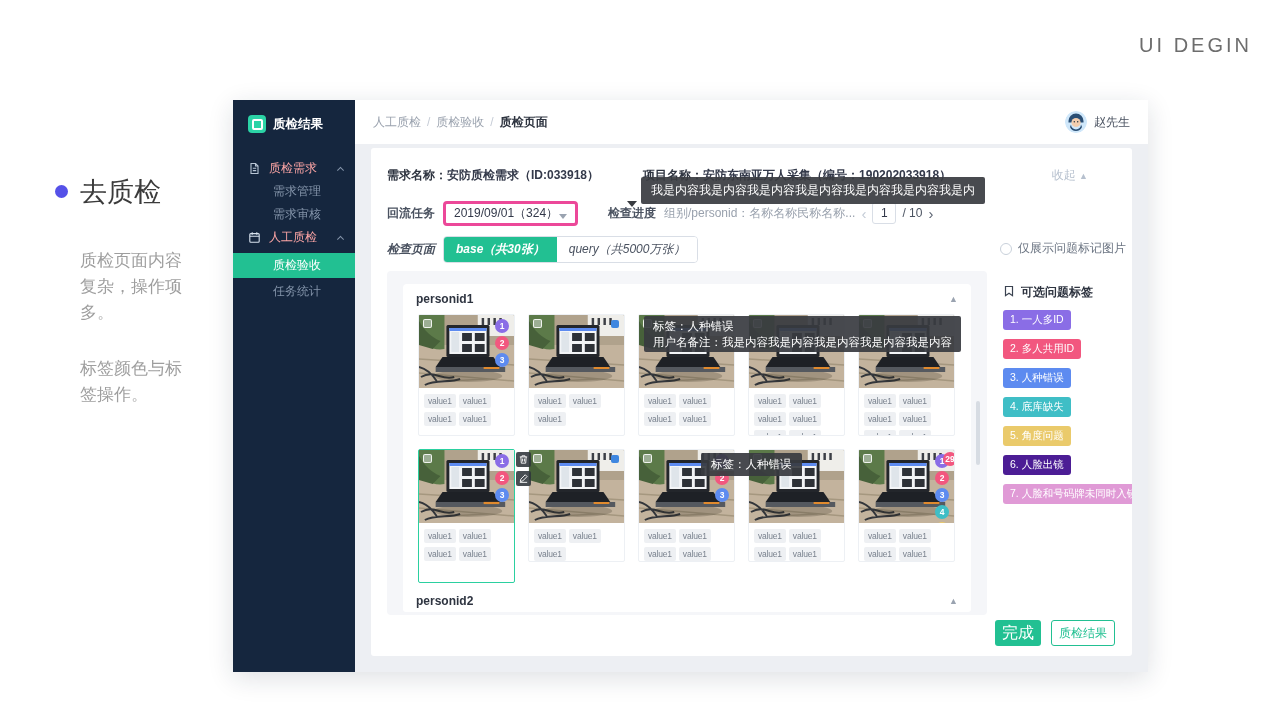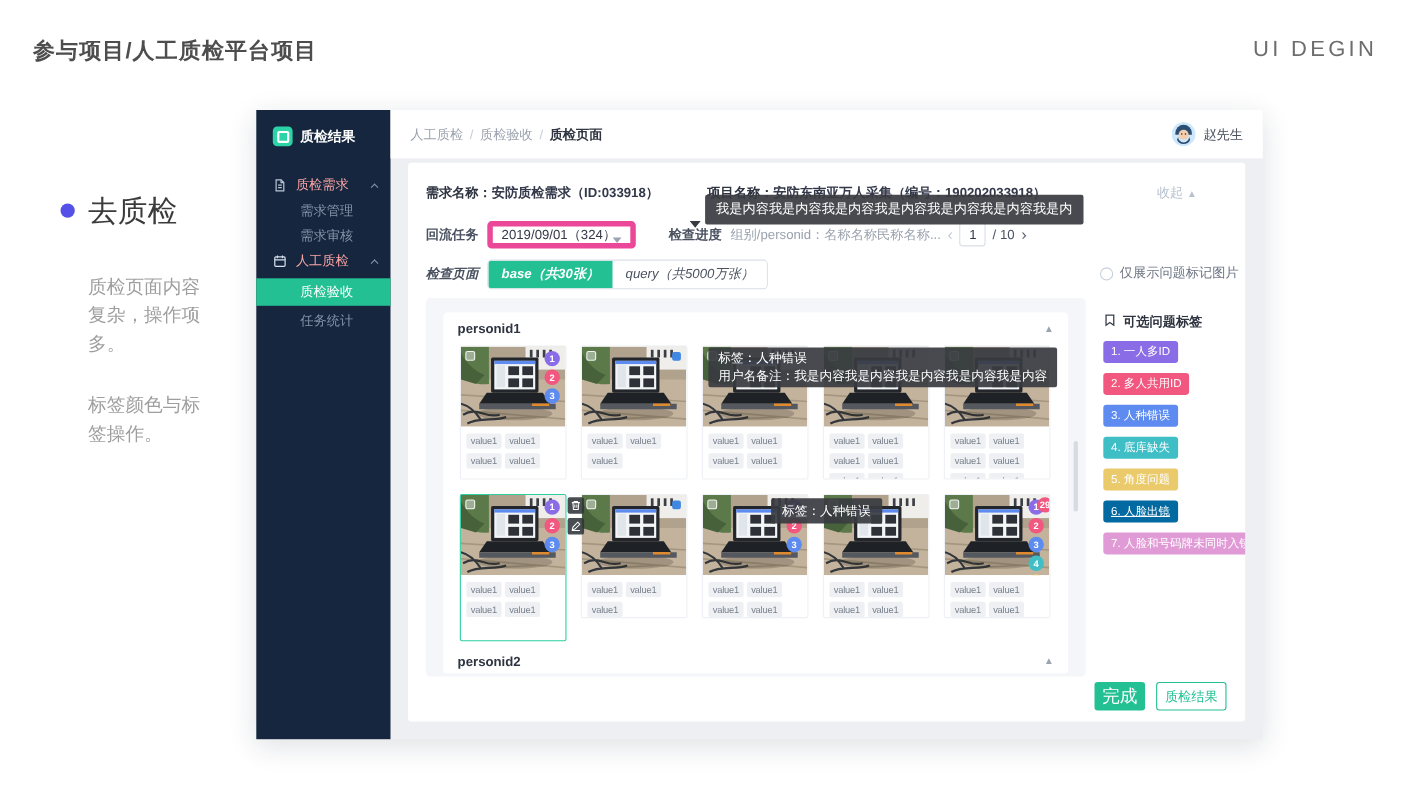--- a/index.html
+++ b/index.html
@@ -42,21 +42,21 @@
 
   .frow1{position:absolute;left:16px;top:19px;display:flex;gap:8px;white-space:nowrap;}
   .flabel{color:#2e3440;font-weight:700;}
   .fvalue{color:#33394a;font-weight:600;}
   .f2{margin-left:36px;}
   .collapse{position:absolute;right:44px;top:19px;color:#b6c0ce;cursor:pointer;}
   .collapse .ar{font-size:9px;}
 
   .frow2{position:absolute;left:16px;top:52px;height:26px;display:flex;align-items:center;white-space:nowrap;}
   .l-gray{color:#4a5260;font-weight:600;}
-  .select{margin-left:8px;width:135px;height:25px;border:5px solid #ec4899;border-radius:4px;display:flex;align-items:center;padding:0 8px;color:#33394a;position:relative;cursor:pointer;background:#fff;}
+  .select{margin-left:8px;width:135px;height:25px;border:3px solid #ec4899;border-radius:4px;display:flex;align-items:center;padding:0 8px;color:#33394a;position:relative;cursor:pointer;background:#fff;}
   .select .caret{position:absolute;right:8px;top:10px;width:0;height:0;border:4px solid transparent;border-top:5px solid #9aa3b0;}
   .prog-label{margin-left:30px;color:#4a5260;font-weight:700;}
   .prog-text{margin-left:8px;color:#99a1ad;}
   .pg{display:flex;align-items:center;margin-left:6px;gap:6px;}
   .pg-prev{color:#c3cbd6;font-size:15px;cursor:pointer;}
   .pg-next{color:#5a6270;font-size:15px;cursor:pointer;}
   .pg-input{width:24px;height:22px;border:1px solid #d9dee6;border-radius:3px;text-align:center;font-size:12px;color:#33394a;padding:0;}
   .pg-total{color:#4a5260;}
 
   .frow3{position:absolute;left:16px;top:89px;height:25px;display:flex;align-items:center;white-space:nowrap;font-style:italic;}
@@ -104,21 +104,20 @@
   .tt-small{left:330px;top:305px;padding:4px 10px;font-size:11.5px;}
 
   .btn-done{position:absolute;top:472px;right:91px;width:46px;height:26px;background:#22c092;color:#fff;border:none;border-radius:3px;font-size:16px;cursor:pointer;font-family:inherit;}
   .btn-result{position:absolute;top:472px;right:17px;width:64px;height:26px;background:#fff;color:#22c092;border:1px solid #22c092;border-radius:3px;font-size:12px;cursor:pointer;font-family:inherit;}
 </style>
 </head>
 <body>
 
 <div class="canvas">
 
-  <div class="page-title">参与项目/人工质检平台项目</div>
   <div class="watermark">UI DEGIN</div>
 
   <span class="bullet"></span>
   <div class="note-h">去质检</div>
   <div class="note-p note-p1">质检页面内容复杂，操作项多。</div>
   <div class="note-p note-p2">标签颜色与标签操作。</div>
 
   <div class="window">
 
     <aside class="sidebar">
@@ -650,21 +649,21 @@
                 </svg>
             </span>
             <span>可选问题标签</span>
           </div>
           <div id="taglist">
               <div class="tag" style="background: rgb(138, 109, 230);">1. 一人多ID</div>
               <div class="tag" style="background: rgb(242, 87, 127);">2. 多人共用ID</div>
               <div class="tag" style="background: rgb(93, 139, 240);">3. 人种错误</div>
               <div class="tag" style="background: rgb(63, 190, 198);">4. 底库缺失</div>
               <div class="tag" style="background: rgb(234, 202, 107);">5. 角度问题</div>
-              <div class="tag" style="background: #0369a1; text-decoration: underline;">6. 人脸出镜</div>
+              <div class="tag" style="background: #4c1d95;">6. 人脸出镜</div>
               <div class="tag" style="background: rgb(224, 154, 214);">7. 人脸和号码牌未同时入镜</div>
             </div>
         </div>
 
         <div class="tooltip tt-top">我是内容我是内容我是内容我是内容我是内容我是内容我是内</div>
         <span class="tt-caret"></span>
         <div class="tooltip tt-card">
           <div>标签：人种错误</div>
           <div>用户名备注：我是内容我是内容我是内容我是内容我是内容</div>
         </div>

